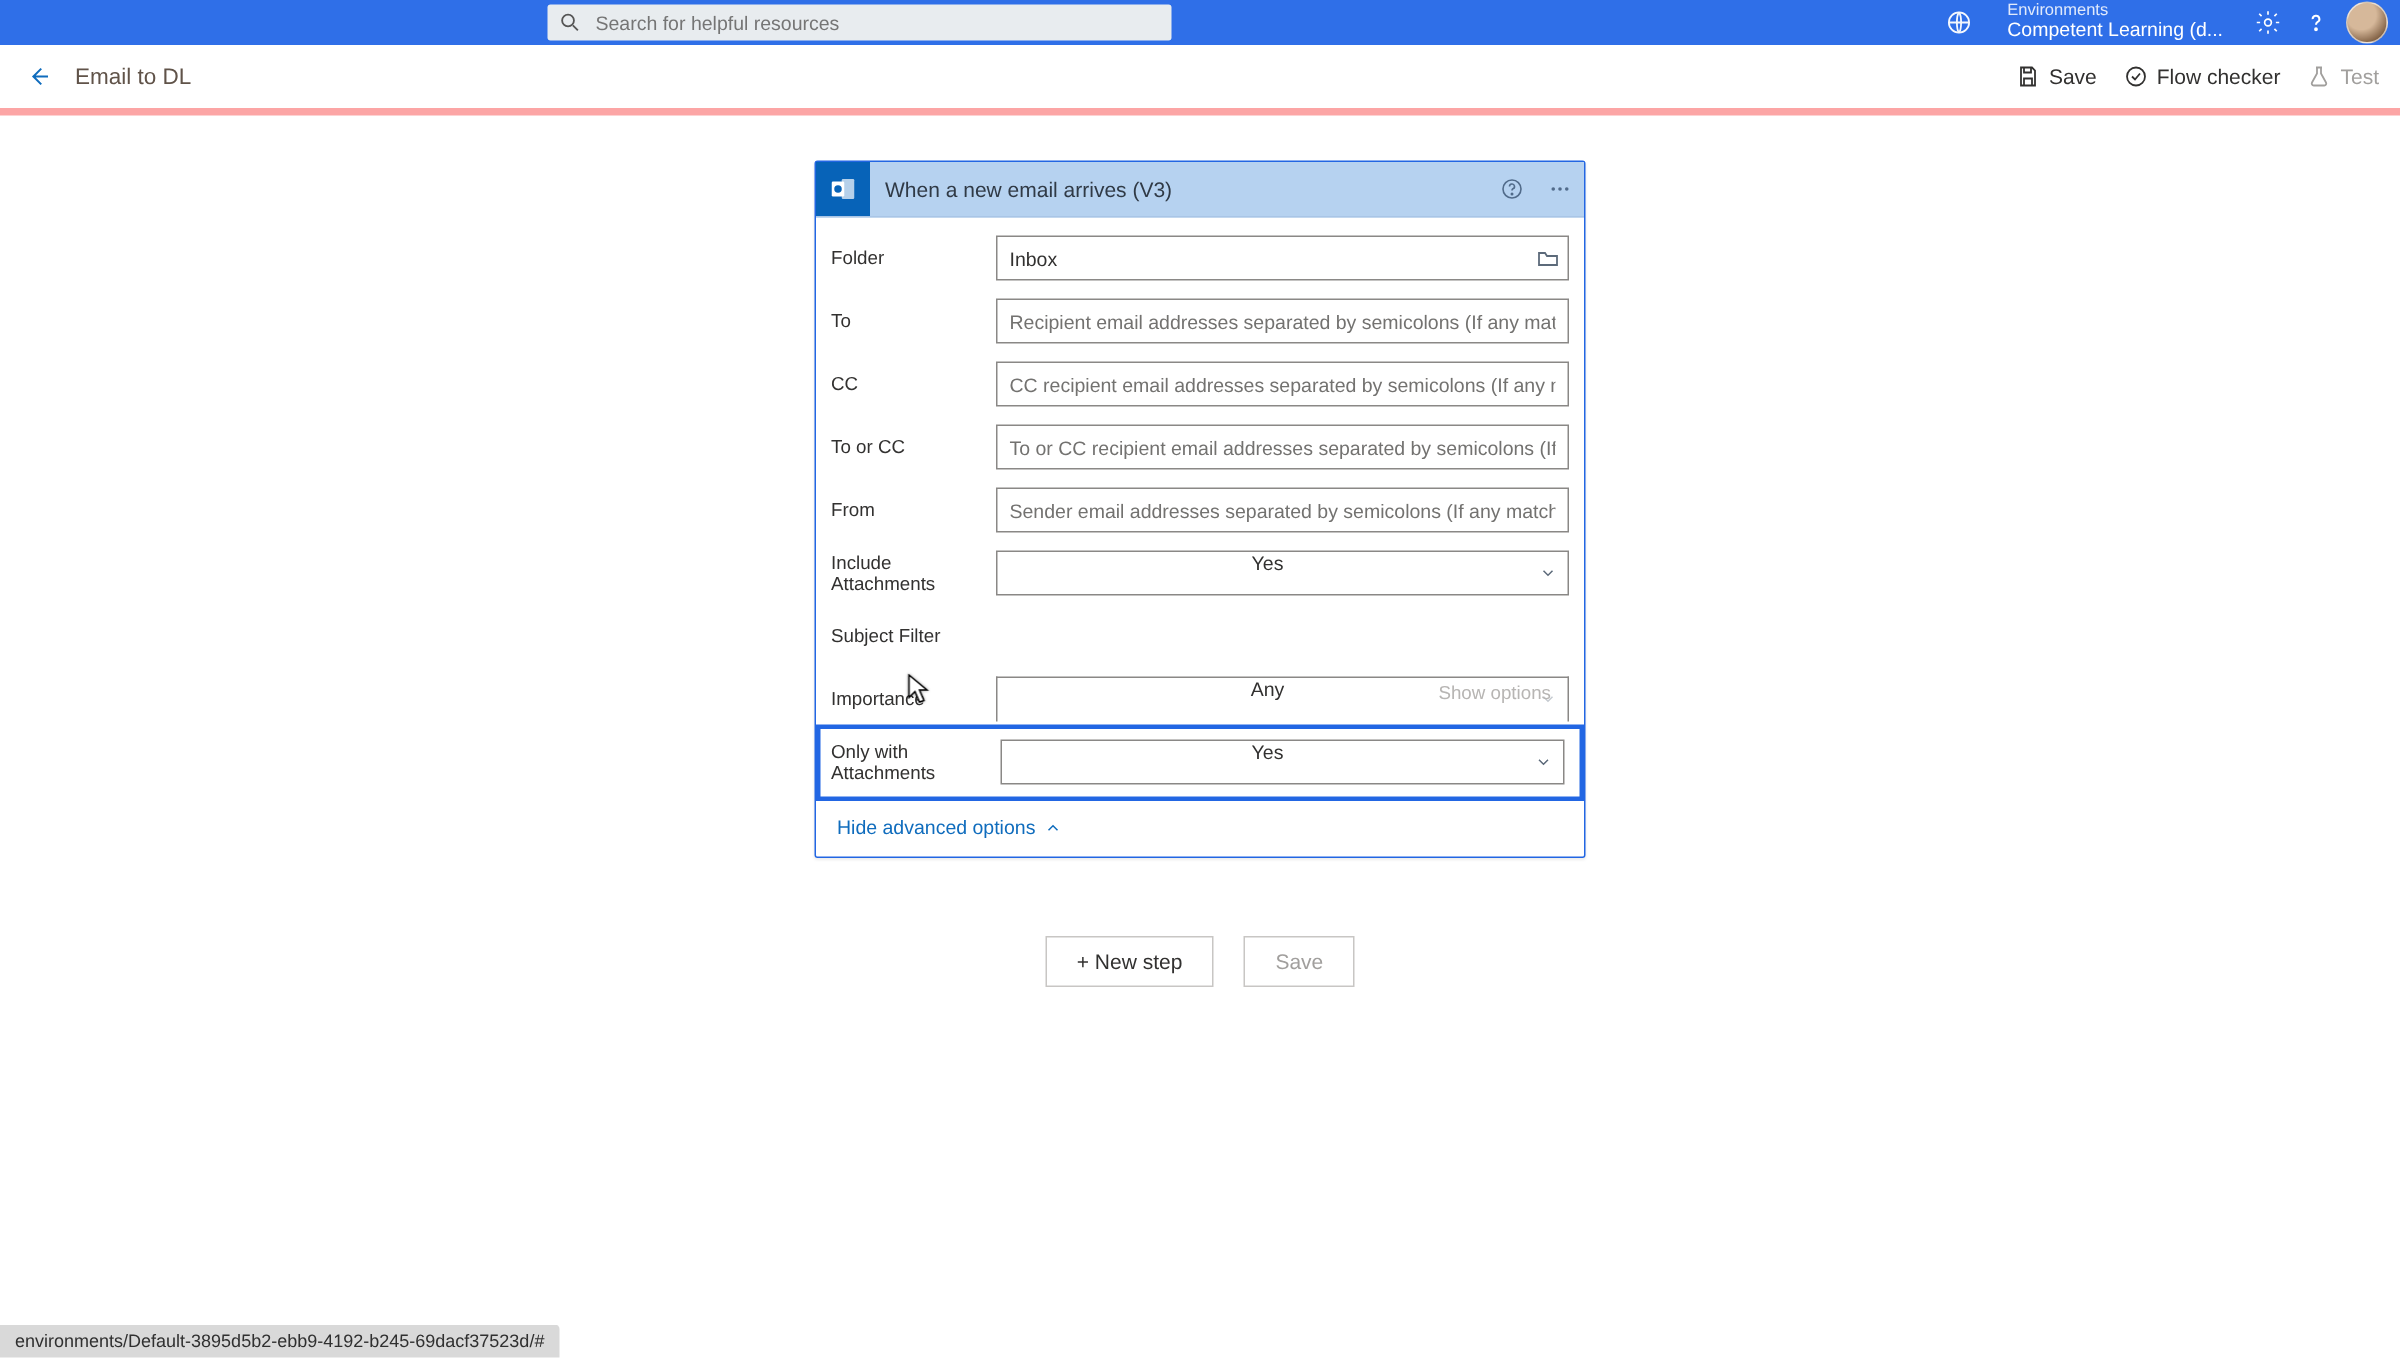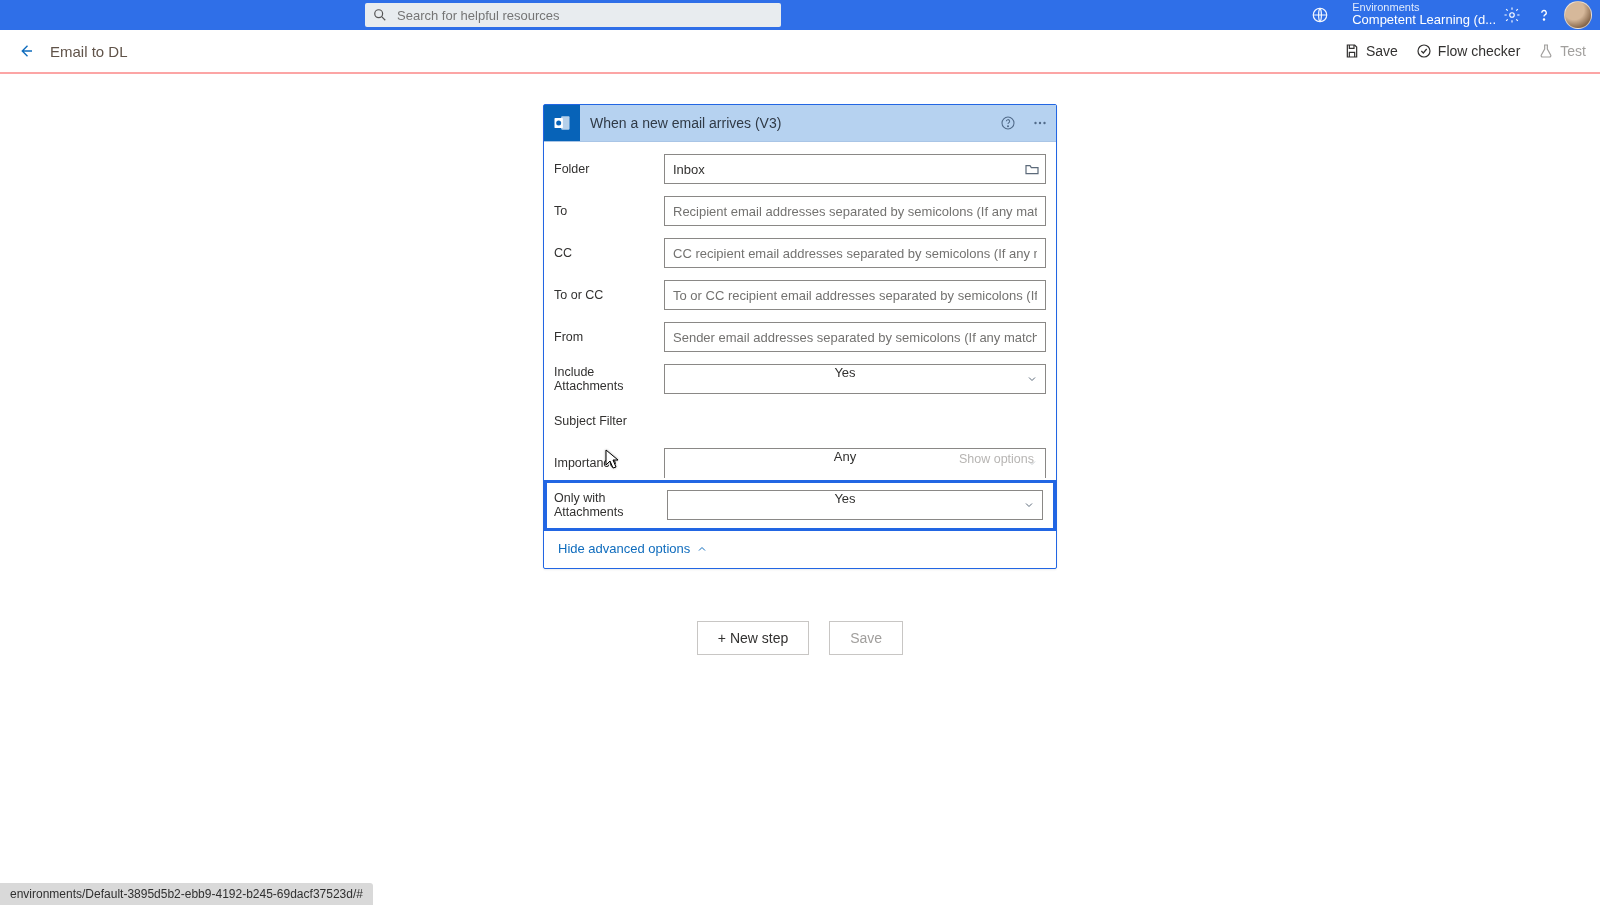--- a/index.html
+++ b/index.html
@@ -17,29 +17,29 @@
   }
   html,body{margin:0;padding:0;font-family:"Segoe UI",Arial,sans-serif;font-size:13px;color:var(--ink);background:#ffffff;width:1600px;height:905px;overflow:hidden;}
 
   
   .ribbon{height:30px;background:var(--blue-band);display:flex;align-items:center;color:#fff;}
   .ribbon-left{width:365px;}
   .search{margin-left:0;width:400px;height:24px;background:#e8ecef;border-radius:2px;display:flex;align-items:center;padding:0 8px;color:#555;}
   .search svg{color:#555;margin-right:8px;}
   .search-input{flex:1;border:none;background:transparent;font-size:13px;color:#555;outline:none;}
   .ribbon-spacer{flex:1;}
-  .env-block{display:flex;align-items:center;gap:23px;font-size:12px;}
+  .env-block{display:flex;align-items:center;gap:23px;font-size:12px;margin-right:14px;}
   .env-block svg{opacity:.95;}
   .env-text .line1{font-size:11px;opacity:.85;line-height:1;}
   .env-text .line2{font-size:13px;line-height:1.15;}
   .ribbon-icon{width:28px;height:28px;display:flex;align-items:center;justify-content:center;color:#fff;margin:0 2px;}
   .avatar{width:26px;height:26px;border-radius:50%;background:radial-gradient(circle at 35% 30%, #d6b89a 0 40%, #7a5a3e 80%);margin-left:4px;margin-right:8px;border:1px solid rgba(255,255,255,.6);}
 
   
-  .cmdbar{height:42px;border-bottom:2px solid #fca5a5;display:flex;align-items:center;padding:0 14px;font-size:14px;}
+  .cmdbar{height:42px;border-bottom:5px solid #fca5a5;display:flex;align-items:center;padding:0 14px;font-size:14px;}
   .back-arrow{width:24px;height:24px;display:flex;align-items:center;justify-content:center;color:var(--link);margin-right:12px;}
   .flow-name{color:#605349;font-size:15px;}
   .cmd-spacer{flex:1;}
   .cmd-btn{display:flex;align-items:center;gap:6px;color:var(--ink);margin-left:18px;font-size:14px;}
   .cmd-btn.disabled{color:#a19f9d;}
   .cmd-btn svg{color:inherit;}
 
   
   .canvas{height:calc(905px - 30px - 42px);overflow:auto;display:flex;justify-content:center;padding-top:30px;}
   .column{width:512px;display:flex;flex-direction:column;align-items:center;}

